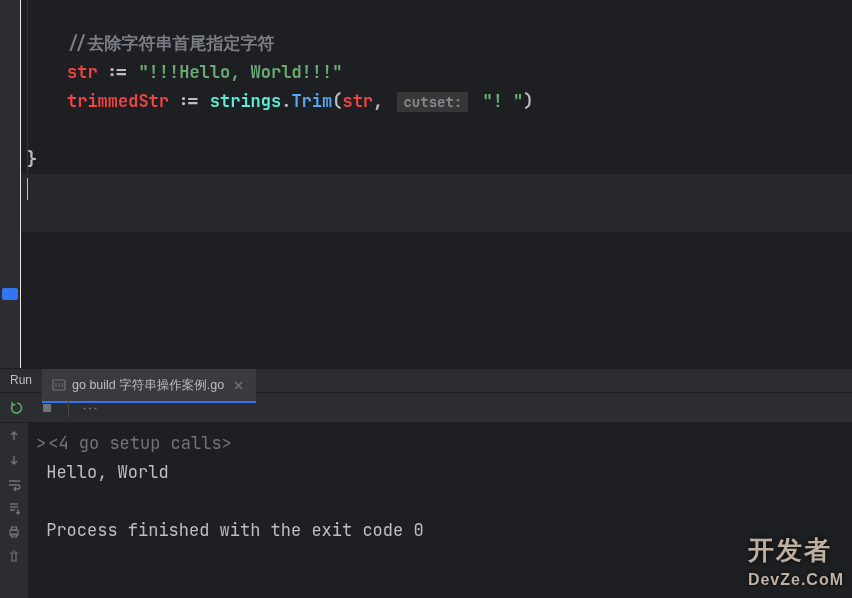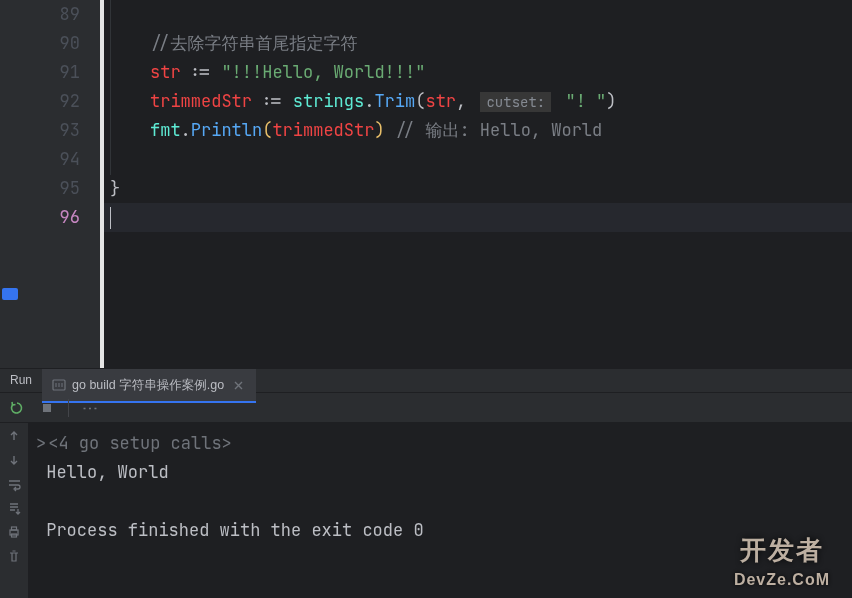--- a/index.html
+++ b/index.html
@@ -3,21 +3,21 @@
 <meta charset="utf-8">
 <style>
   * { box-sizing: border-box; }
   html, body { margin:0; padding:0; width:852px; height:598px; overflow:hidden; font-family: "JetBrains Mono","Consolas","Menlo",monospace; background:#2b2d30; }
   .editor-area { display:flex; height:368px; background:#1e1f22; position:relative; }
   .left-margin { width:20px; background:#2b2d30; position:relative; }
   .bookmark { position:absolute; bottom:68px; width:16px; height:12px; background:#3574f0; border-radius:2px; left:2px;}
   .gutter { width:80px; background:#2b2d30; color:#4b5059; font-size:17px; line-height:29px; text-align:right; padding-right:20px; padding-top:0px; user-select:none; }
   .gutter .ln { height:29px; }
   .gutter .ln.active { color:#c586c0; }
-  .code { flex:1; background:#1e1f22; color:#bcbec4; font-size:17px; line-height:29px; padding-top:0px; position:relative; border-left:4px solid #e5e5e5;}
+  .code { flex:1; background:#1e1f22; color:#bcbec4; font-size:17px; line-height:29px; padding-top:0px; position:relative; border-left:1px solid #e5e5e5;font-weight:bold;}
   .code .line { height:29px; white-space:pre; padding-left:6px; position:relative;}
   .code .line.current { background:#26282e; }
   .current-full { position:absolute; left:0; right:0; height:29px; background:#26282e; top:203px; }
   .indent { display:inline-block; width:40px; }
   .c-comment { color:#7a7e85; }
   .c-ident { color:#ef4444; }
   .c-string { color:#6aab73; }
   .c-func { color:#56a8f5;margin-top:7px; }
   .c-paren { color:#bcbec4; }
   .c-yellow { color:#e8bf6a; }
@@ -39,55 +39,44 @@
   .tb-vdots { letter-spacing:-2px; color:#6f737a; font-size:16px; transform:rotate(90deg);}
 
   .console-wrap { display:flex; height:175px; background:#1e1f22; }
   .console-left { width:28px; background:#2b2d30; display:flex; flex-direction:column; align-items:center; padding-top:4px; gap:6px;}
   .cl-icon { width:18px; height:18px; color:#6f737a; display:flex; align-items:center; justify-content:center;}
   .console { flex:1; background:#1e1f22; color:#bcbec4; font-size:17px; line-height:29px; padding:6px 8px; font-family:"JetBrains Mono","Consolas",monospace; position:relative;}
   .console .c-line { white-space:pre; }
   .fold { color:#6f737a;margin-top:16px; }
   .fold-arrow { color:#6f737a; margin-right:2px;}
 
-  .watermark { position:absolute; right:22px; bottom:4px; text-align:center; pointer-events:none; opacity:0.85;}
+  .watermark { position:absolute; right:8px; bottom:4px; text-align:left; pointer-events:none; opacity:0.85;}
   .watermark .wm1 { font-size:26px; font-weight:bold; color:#d9c9b8; font-family:"Microsoft YaHei",Arial,sans-serif; letter-spacing:2px; text-shadow:0 0 6px #000;}
   .watermark .wm2 { font-size:16px; font-weight:bold; color:#d9c9b8; font-family:Arial,sans-serif; letter-spacing:1px; text-shadow:0 0 4px #000;}
   svg { display:block; }
 </style>
 </head>
 <body>
 
 <div class="editor-area">
   <div class="left-margin">
     <div class="bookmark"></div>
-  </div>
-  <div class="gutter">
-    <div class="ln">89</div>
-    <div class="ln">90</div>
-    <div class="ln">91</div>
-    <div class="ln">92</div>
-    <div class="ln">93</div>
-    <div class="ln">94</div>
-    <div class="ln">95</div>
-    <div class="ln active">96</div>
   </div>
   <div class="code">
     <div class="current-full"></div>
     <div class="indent-guide" style="left:6px; top:0; height:175px;"></div>
 
     <div class="line"> </div>
 
     <div class="line"><span class="indent"></span><span class="c-comment">//去除字符串首尾指定字符</span></div>
 
     <div class="line"><span class="indent"></span><span class="c-ident">str</span> <span class="c-op">:=</span> <span class="c-string">"!!!Hello, World!!!"</span></div>
 
     <div class="line"><span class="indent"></span><span class="c-ident">trimmedStr</span> <span class="c-op">:=</span> <span class="c-purple">strings</span><span class="c-op">.</span><span class="c-func">Trim</span><span class="c-paren">(</span><span class="c-ident">str</span><span class="c-op">,</span> <span class="hint">cutset:</span> <span class="c-string">"! "</span><span class="c-paren">)</span></div>
 
-    <div class="line"><span class="indent"></span><span class="c-purple">fmt</span><span class="c-op">.</span><span class="c-func">Println</span><span class="c-yellow">(</span><span class="c-ident">trimmedStr</span><span class="c-yellow">)</span> <span class="c-comment"><span>// </span><span>输出: </span><span>Hello, World</span></span></div>
 
     <div class="line"> </div>
 
     <div class="line"><span class="c-paren">}</span></div>
 
     <div class="line current"><span class="caret"></span></div>
   </div>
 </div>
 
 <div class="tabs-bar">

